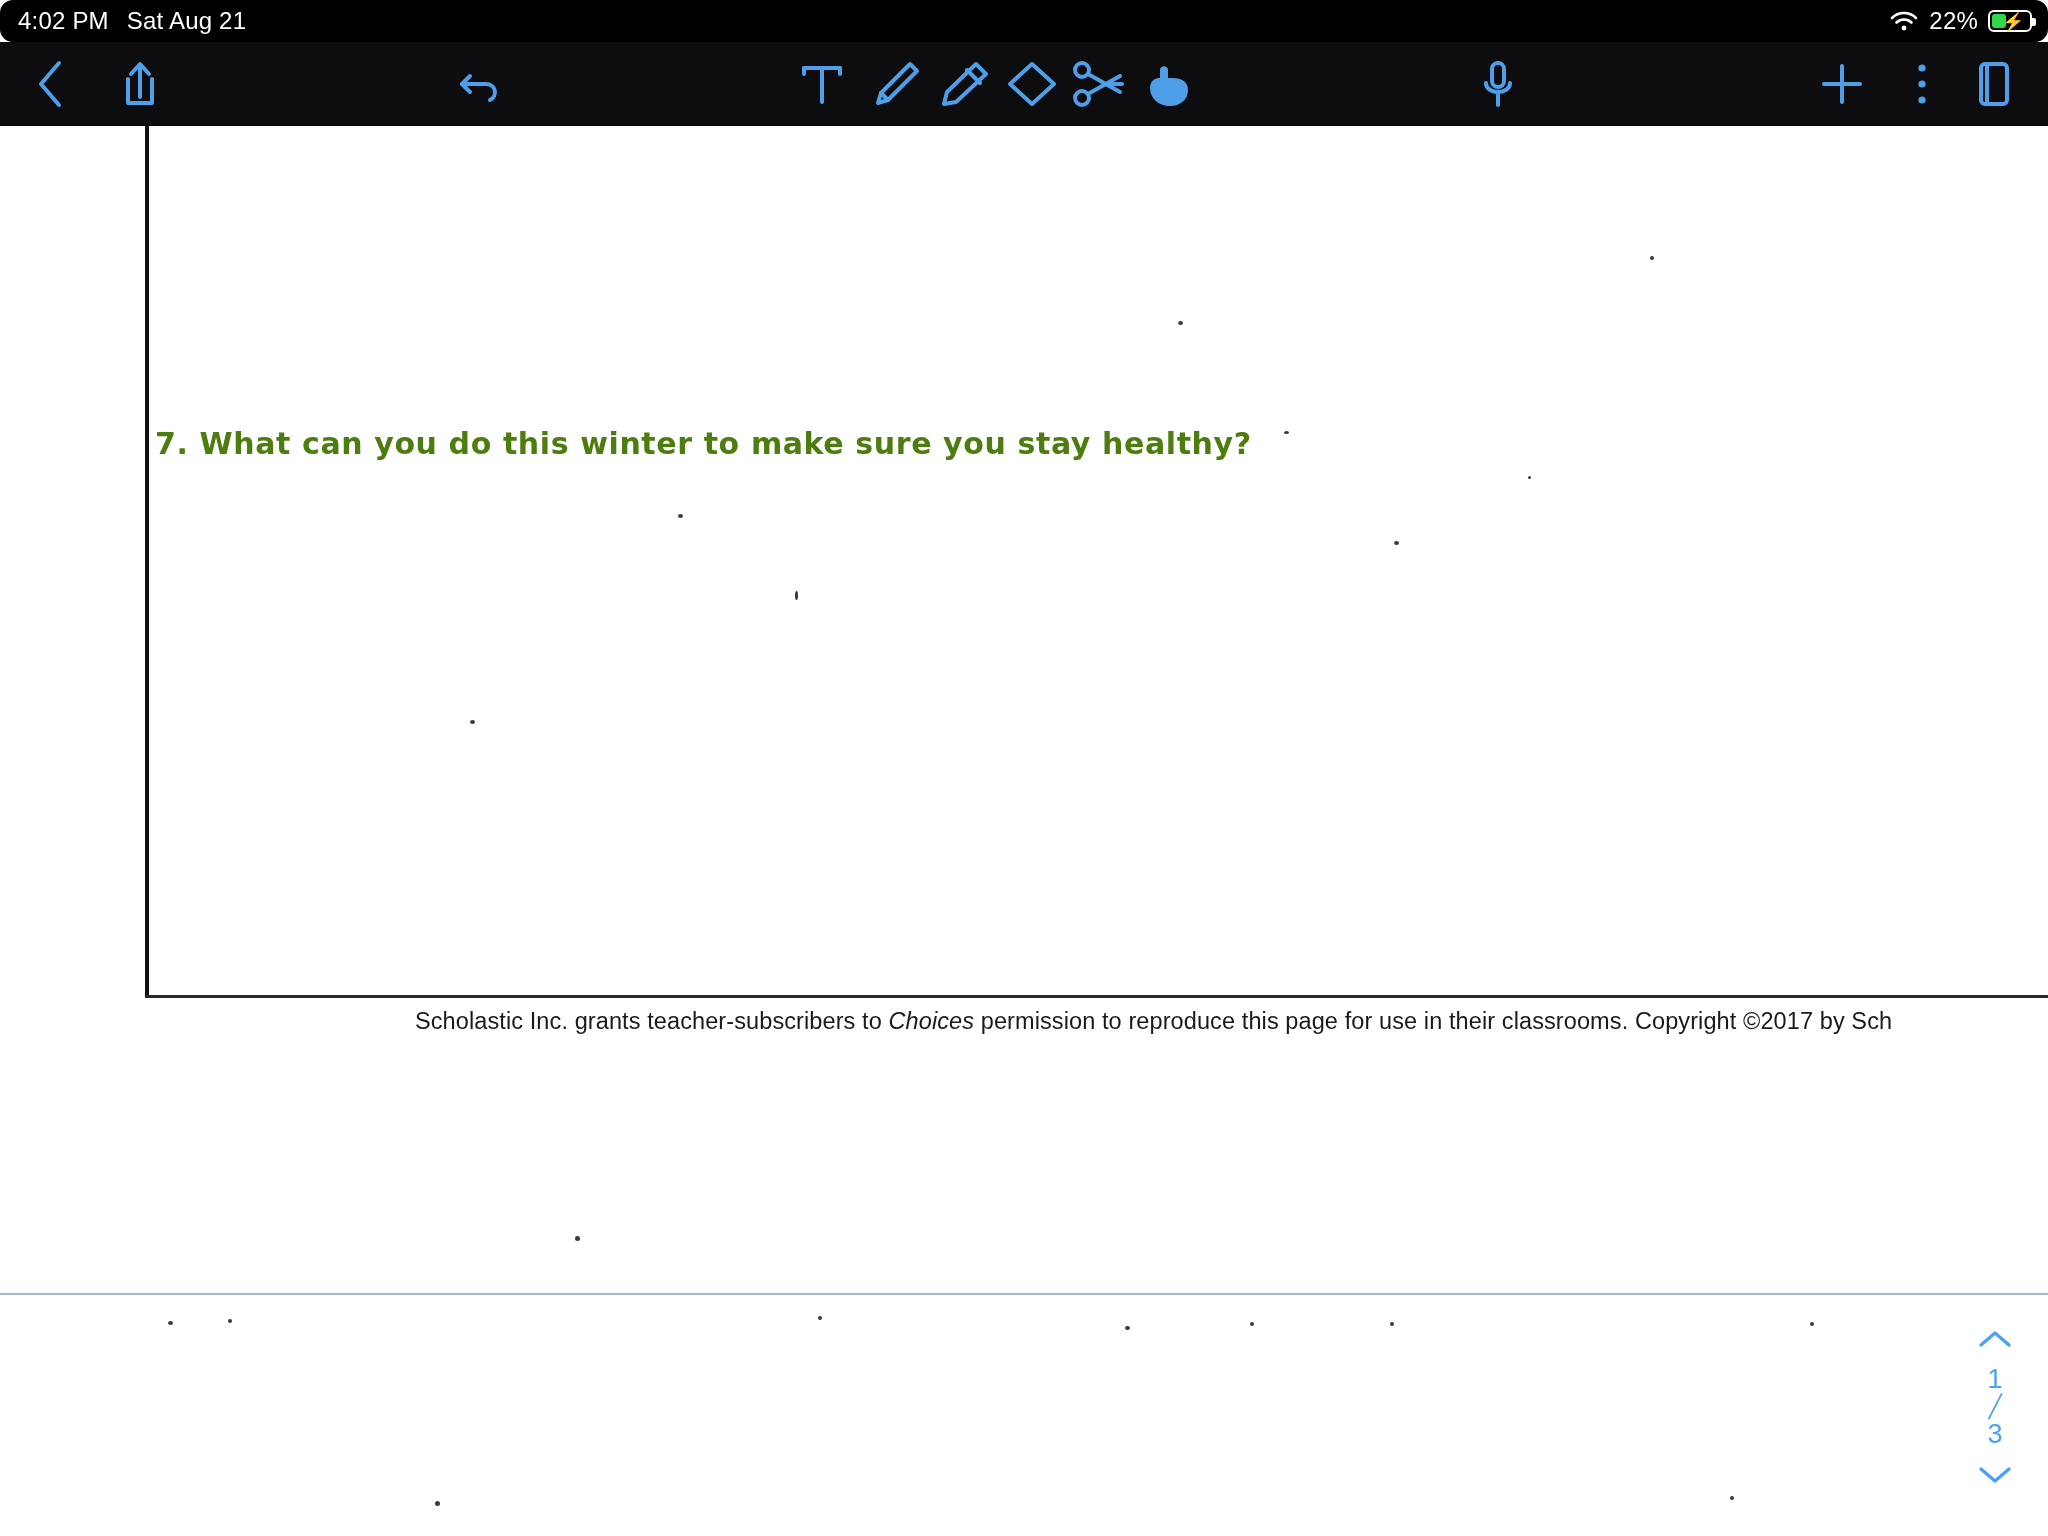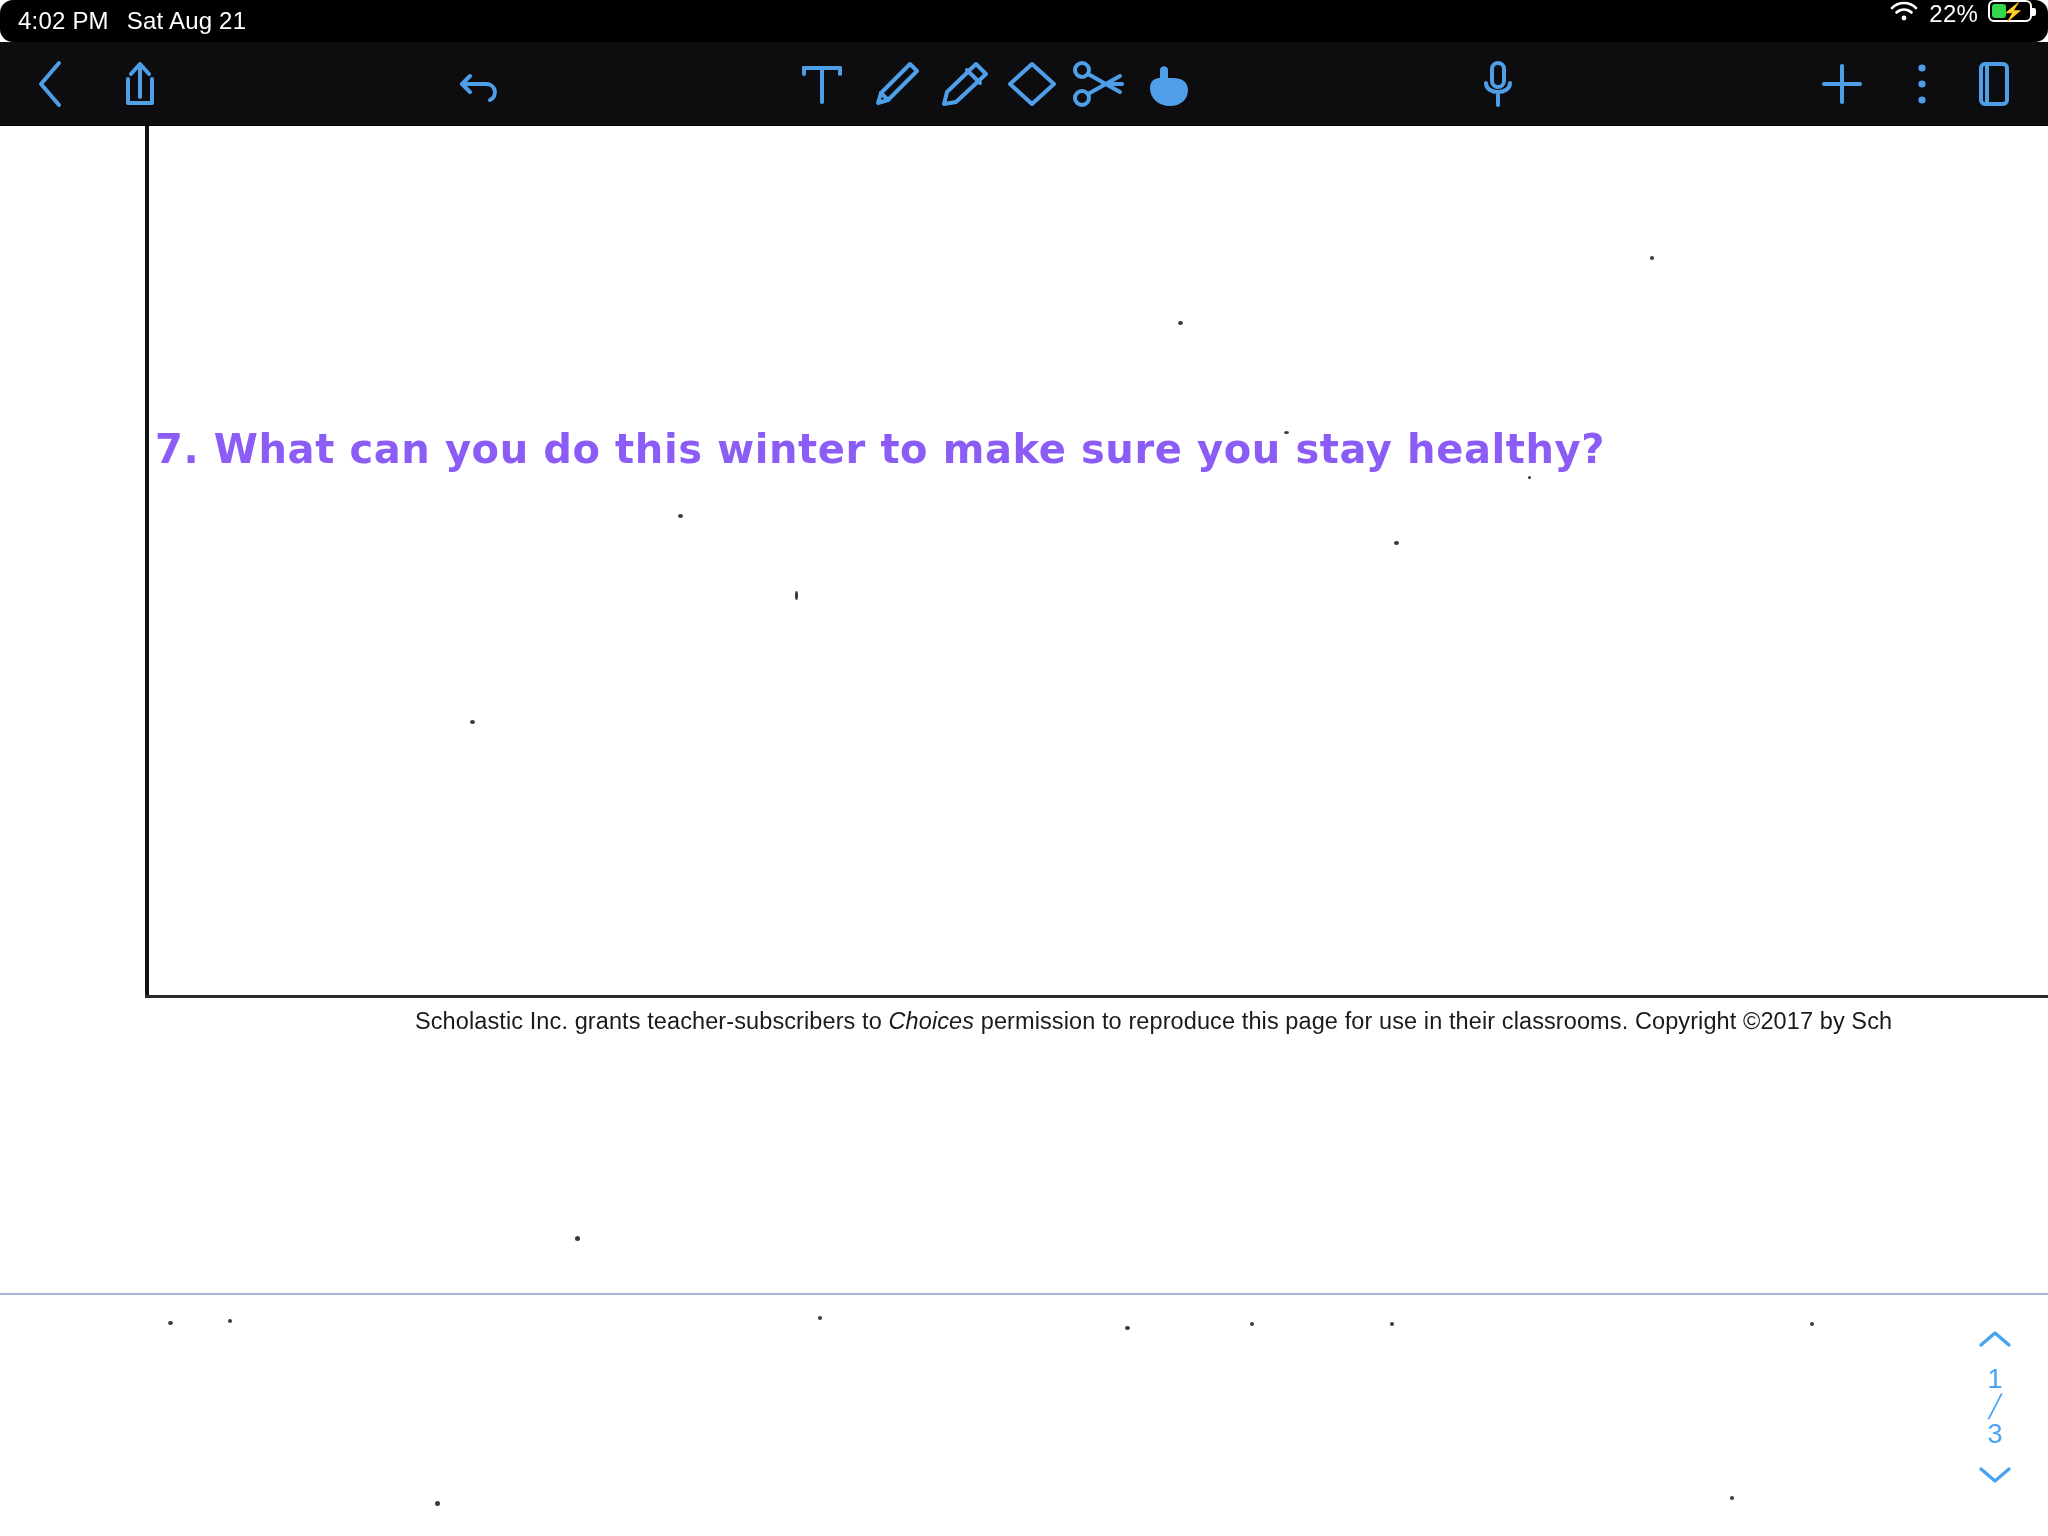--- a/index.html
+++ b/index.html
@@ -18,21 +18,21 @@
     width: 2048px; height: 42px;
     background: #000000;
     color: #ffffff;
     display: flex;
     align-items: center;
     font-size: 24px;
     letter-spacing: 0.2px;
     border-radius: 13px;
   }
   .statusbar .left { display: flex; align-items: center; gap: 18px; padding-left: 18px; }
-  .statusbar .right { position: absolute; right: 16px; top: 0; height: 42px; display: flex; align-items: flex-start; gap: 10px; }
+  .statusbar .right { position: absolute; right: 16px; top: 0; height: 42px; display: flex; align-items: center; gap: 10px; }
   .wifi-ico { width: 30px; height: 22px; display: block; }
   .batt-pct { font-size: 24px; }
   .batt {
     width: 44px; height: 22px;
     border: 2px solid #ffffff;
     border-radius: 6px;
     position: relative;
     display: flex;
     align-items: center;
     padding: 2px;
@@ -91,23 +91,23 @@
   .scan .border-bottom {
     position: absolute; left: 0; bottom: 8px;
     width: 1920px; height: 3px;
     background: #2a2a2a;
   }
   .q-text {
     position: absolute;
     left: 155px; top: 300px;
     font-family: "DejaVu Sans", sans-serif;
     font-weight: bold;
-    font-size: 40px;
+    font-size: 30px;
     letter-spacing: 0.6px;
-    color: #8b5cf6;
+    color: #4d7c0f;
     white-space: nowrap;
   }
   .copyright {
     position: absolute;
     left: 415px; top: 882px;
     font-family: "Liberation Sans", sans-serif;
     font-size: 23.5px;
     color: #1a1a1a;
     white-space: nowrap;
     letter-spacing: 0.1px;

